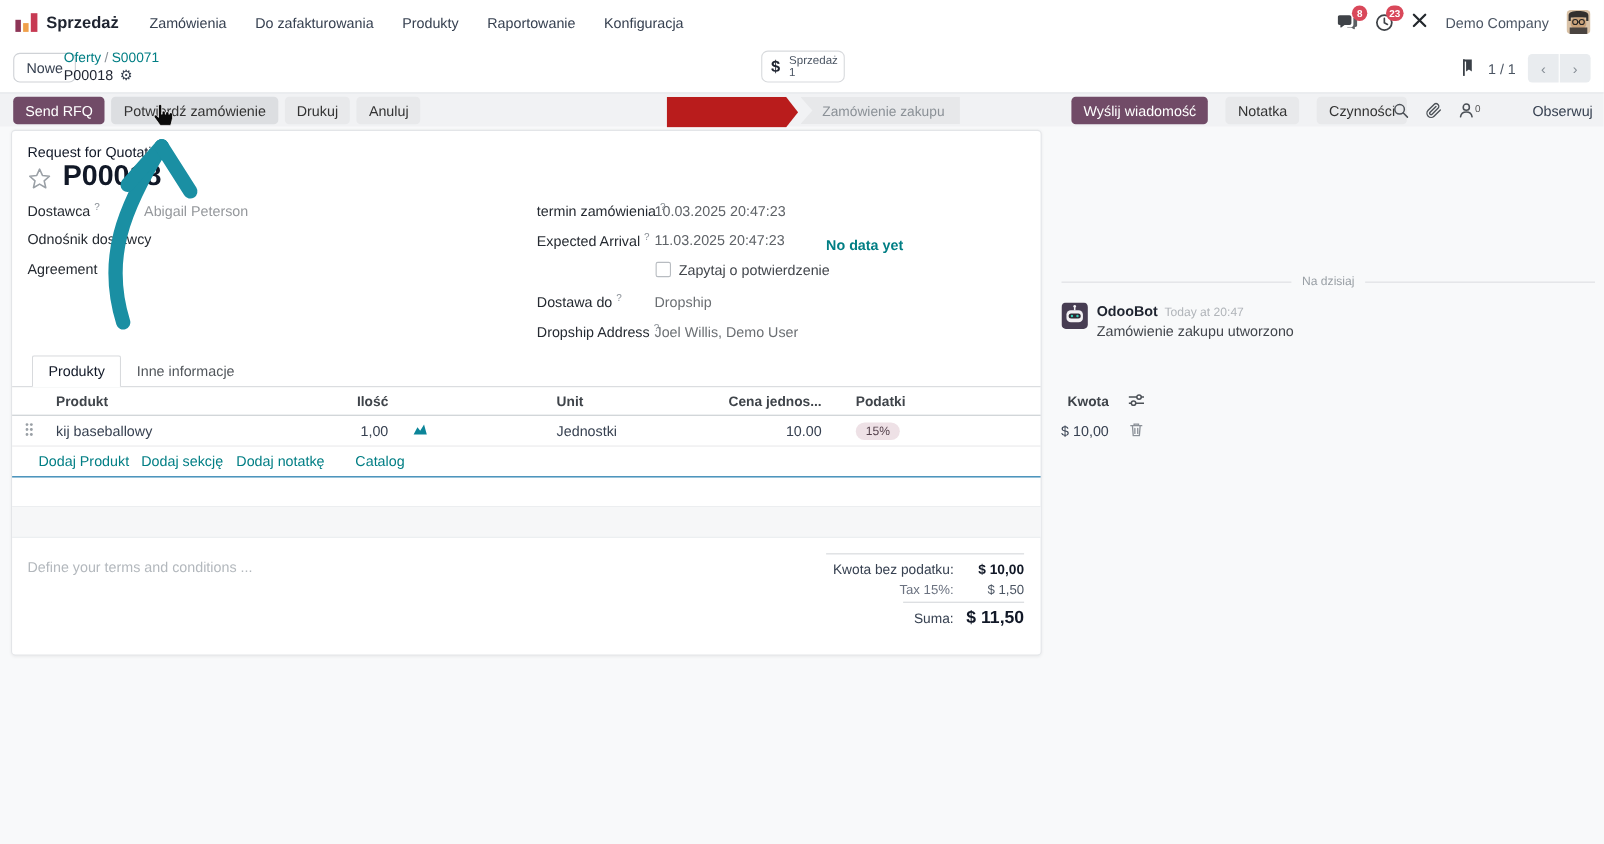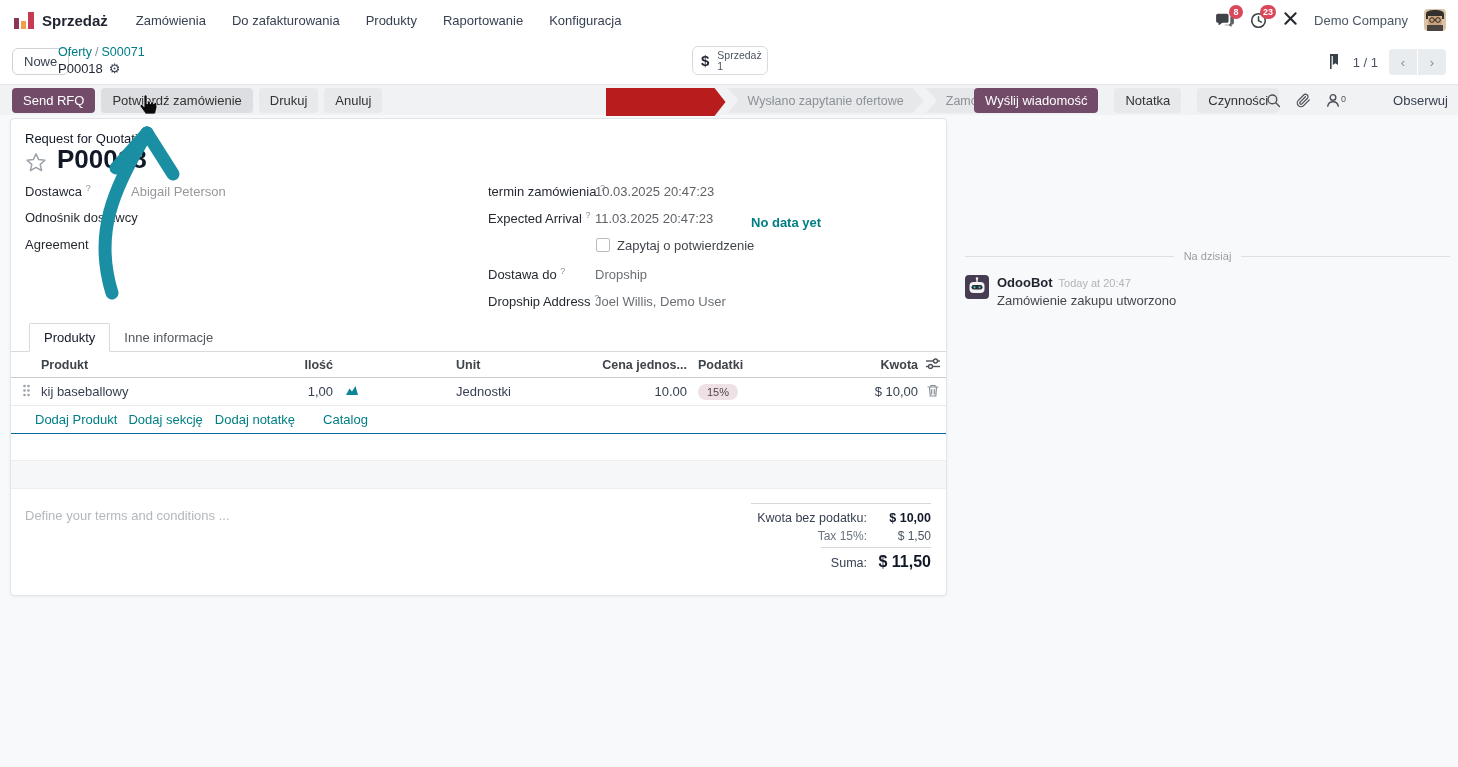--- a/index.html
+++ b/index.html
@@ -82,21 +82,21 @@
   .link-teal { color:#017e84; cursor:pointer; }
   .checkbox { position:absolute; width:14px; height:14px; border:1px solid #b8bcc1; border-radius:2px; background:#fff; cursor:pointer; }
 
   
   .tabsbar { position:absolute; left:0; right:0; top:204px; height:29px; border-bottom:1px solid #d8dadd; display:flex; align-items:flex-end; padding-left:18px; }
   .tab { padding:6px 14px; font-size:13px; cursor:pointer; }
   .tab.active { background:#fff; border:1px solid #d8dadd; border-bottom:1px solid #fff; margin-bottom:-1px; color:#111827; border-radius:2px 2px 0 0; }
   .tab.inactive { color:#52575c; }
 
   
-  .tgrid { display:grid; grid-template-columns:30px 200px 92px 38px 85px 115px 116px 11px 113px 107px 30px; align-items:center; }
+  .tgrid { display:grid; grid-template-columns:30px 200px 92px 38px 85px 115px 116px 11px 113px 107px 30px; align-items:center;gap:10px; }
   .thead { position:absolute; left:0; right:0; top:233px; height:26px; border-bottom:1px solid #c8ccd0; font-size:12.5px; font-weight:700; color:#3f444a; }
   .trow  { position:absolute; left:0; right:0; top:259px; height:28px; border-bottom:1px solid #e9eaec; font-size:13px; color:#374151; }
   .tr-right { text-align:right; }
   .cell-prod { color:#374151; }
   .tax-pill { display:inline-block; background:#eee1e6; color:#55424d; font-size:11px; border-radius:10px; padding:2px 9px; }
   .links-row { position:absolute; left:0; right:0; top:287px; height:28px; border-bottom:1px solid #0369a1; display:flex; align-items:center; font-size:13px; }
   .links-row a { color:#017e84; text-decoration:none; cursor:pointer; }
   .links-row .l1 { margin-left:24px; } .links-row .l2 { margin-left:11px; } .links-row .l3 { margin-left:12px; } .links-row .l4 { margin-left:28px; }
   .empty-row1 { position:absolute; left:0; right:0; top:315px; height:27px; border-bottom:1px solid #eceef0; }
   .empty-row2 { position:absolute; left:0; right:0; top:342px; height:28px; background:#f6f7f8; border-bottom:1px solid #eceef0; }
@@ -221,21 +221,20 @@
   <div class="left-actions">
     <button class="btn btn-primary">Send RFQ</button>
     <button class="btn btn-sec hover">Potwierdź zamówienie</button>
     <button class="btn btn-sec">Drukuj</button>
     <button class="btn btn-sec">Anuluj</button>
   </div>
   <div class="statusbar">
     <div class="step-wrap">
         <div class="step-active">Zap. Ofert.</div>
       </div>
-    <div class="step-gray">Wysłano zapytanie ofertowe</div>
     <div class="step-gray last">Zamówienie zakupu</div>
   </div>
   <div class="chatter-actions">
     <button class="btn btn-primary">Wyślij wiadomość</button>
     <button class="btn btn-sec">Notatka</button>
     <button class="btn btn-sec">Czynności</button>
   </div>
   <div class="strip-icons">
     <svg width="15" height="15" viewBox="0 0 20 20">
         <circle cx="8.5" cy="8.5" r="5.8" fill="none" stroke="#4b5056" stroke-width="1.8"></circle>

